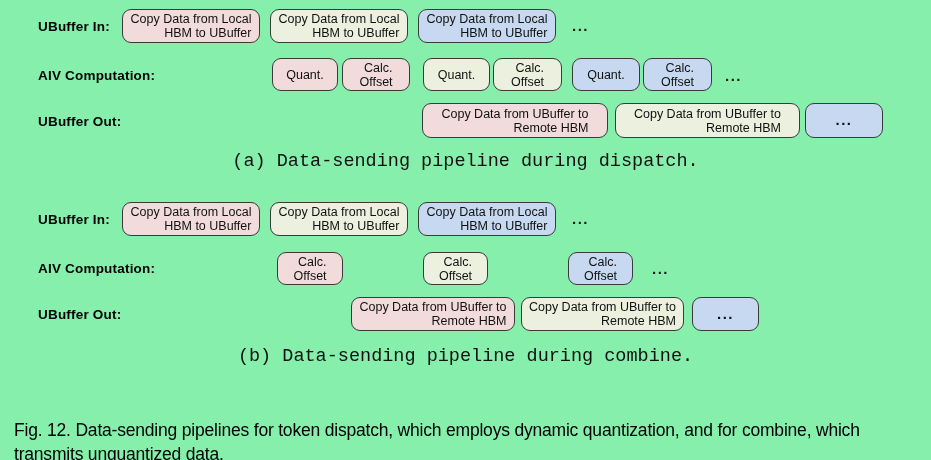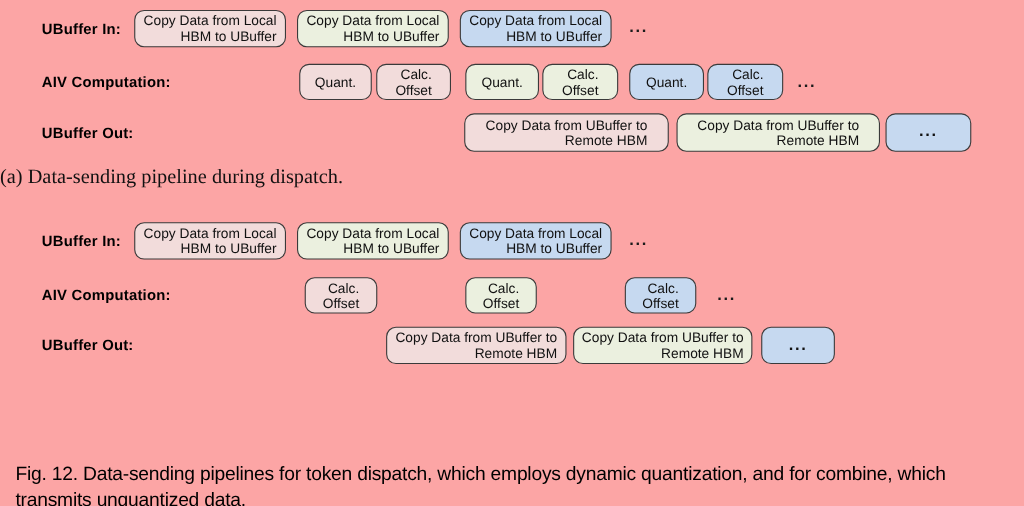--- a/index.html
+++ b/index.html
@@ -7,21 +7,21 @@
     padding: 0;
     width: 931px;
     height: 460px;
     background: #ffffff;
     font-family: "Liberation Sans", sans-serif;
   }
   .canvas {
     position: relative;
     width: 931px;
     height: 460px;
-    background: #fca5a5;
+    background: #86efac;
     overflow: hidden;
   }
   .rowlabel {
     position: absolute;
     left: 38px;
     transform: translateY(-50%);
     font-weight: 700;
     font-size: 13.5px;
     letter-spacing: 0.2px;
     color: #000;
@@ -54,21 +54,22 @@
     font-weight: 700;
     font-size: 15px;
     letter-spacing: 1.5px;
     color: #1a1a1a;
     white-space: nowrap;
   }
   .subcap {
     position: absolute;
     left: 0;
     width: 100%;
-    font-family: Liberation Serif, serif;
+    text-align: center;
+    font-family: Liberation Mono, monospace;
     font-size: 18.5px;
     color: #111;
   }
   .subcap-a { top: 151px; }
   .subcap-b { top: 346px; }
   .figcap {
     position: absolute;
     left: 14px;
     top: 418px;
     width: 906px;
@@ -125,14 +126,15 @@
 Offset</div>
       <div class="dots" style="left: 652px; top: 268px;">...</div>
       <div class="rowlabel" style="top: 314px;">UBuffer Out:</div>
       <div class="box" style="left: 351px; top: 297px; width: 164px; height: 34px; background: rgb(242, 220, 219); border-color: rgb(58, 58, 58);">Copy Data from UBuffer to
 Remote HBM</div>
       <div class="box" style="left: 521px; top: 297px; width: 163px; height: 34px; background: rgb(235, 240, 223); border-color: rgb(58, 58, 58);">Copy Data from UBuffer to
 Remote HBM</div>
       <div class="box ellipsis-box" style="left: 692px; top: 297px; width: 67px; height: 34px; background: rgb(198, 217, 240); border-color: rgb(58, 58, 58);">...</div>
     </div>
   <div class="subcap subcap-a">(a) Data-sending pipeline during dispatch.</div>
+  <div class="subcap subcap-b">(b) Data-sending pipeline during combine.</div>
   <div class="figcap">Fig. 12.  Data-sending pipelines for token dispatch, which employs dynamic quantization, and for combine, which transmits unquantized data.</div>
 </div>
 
 </body></html>

